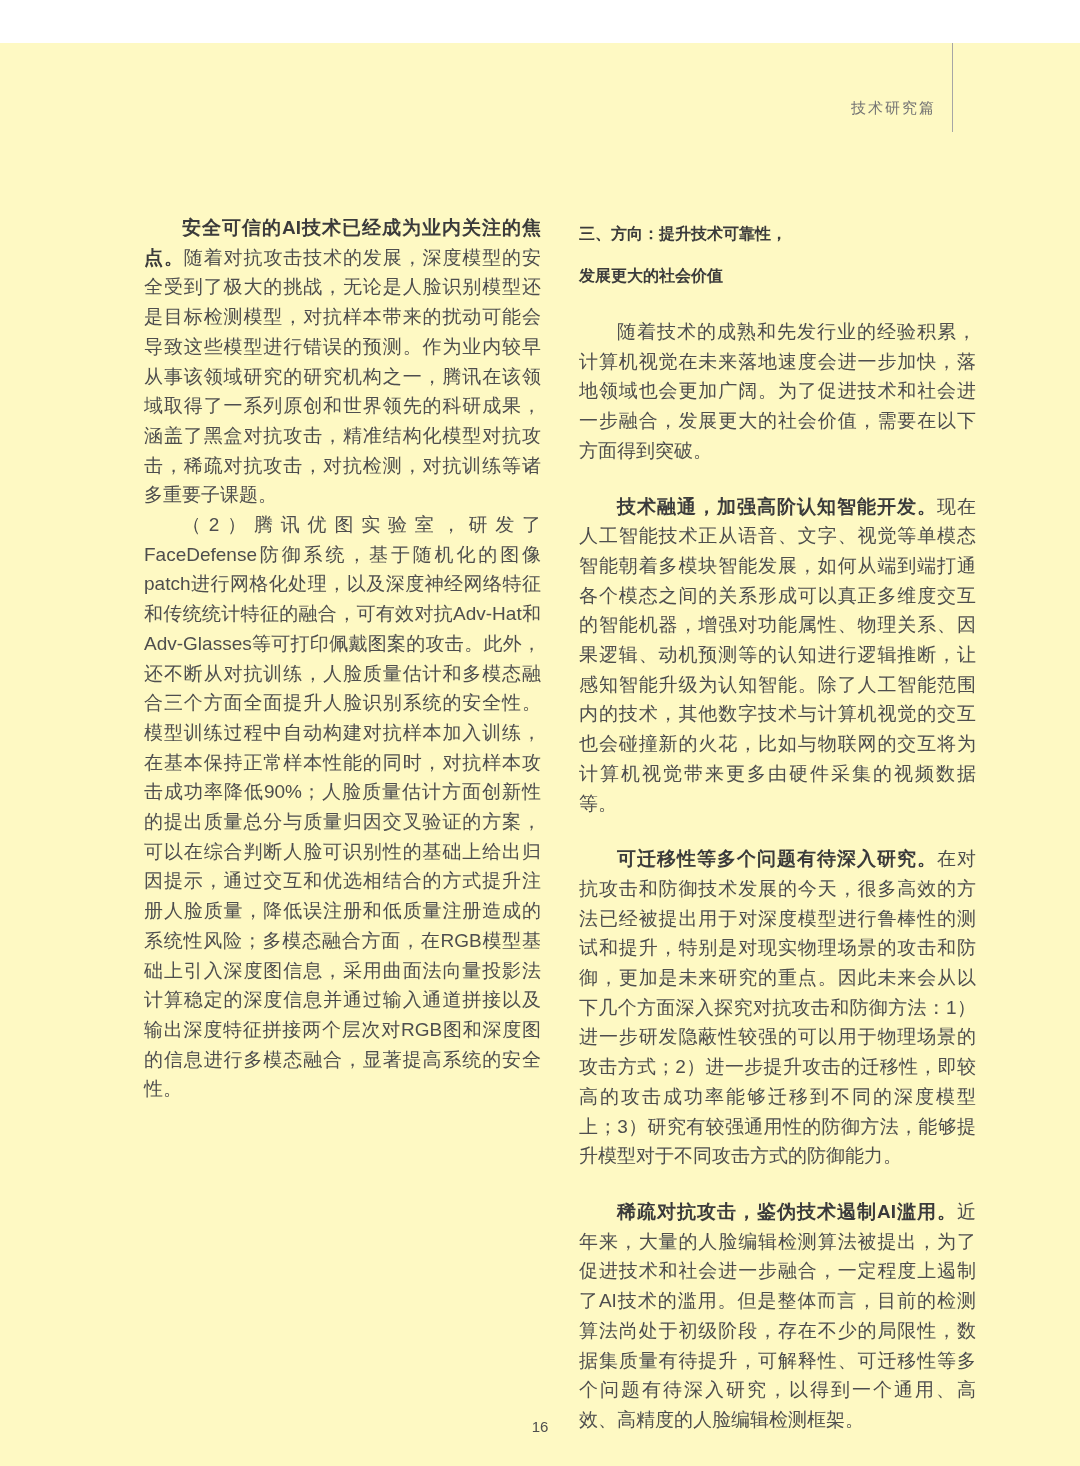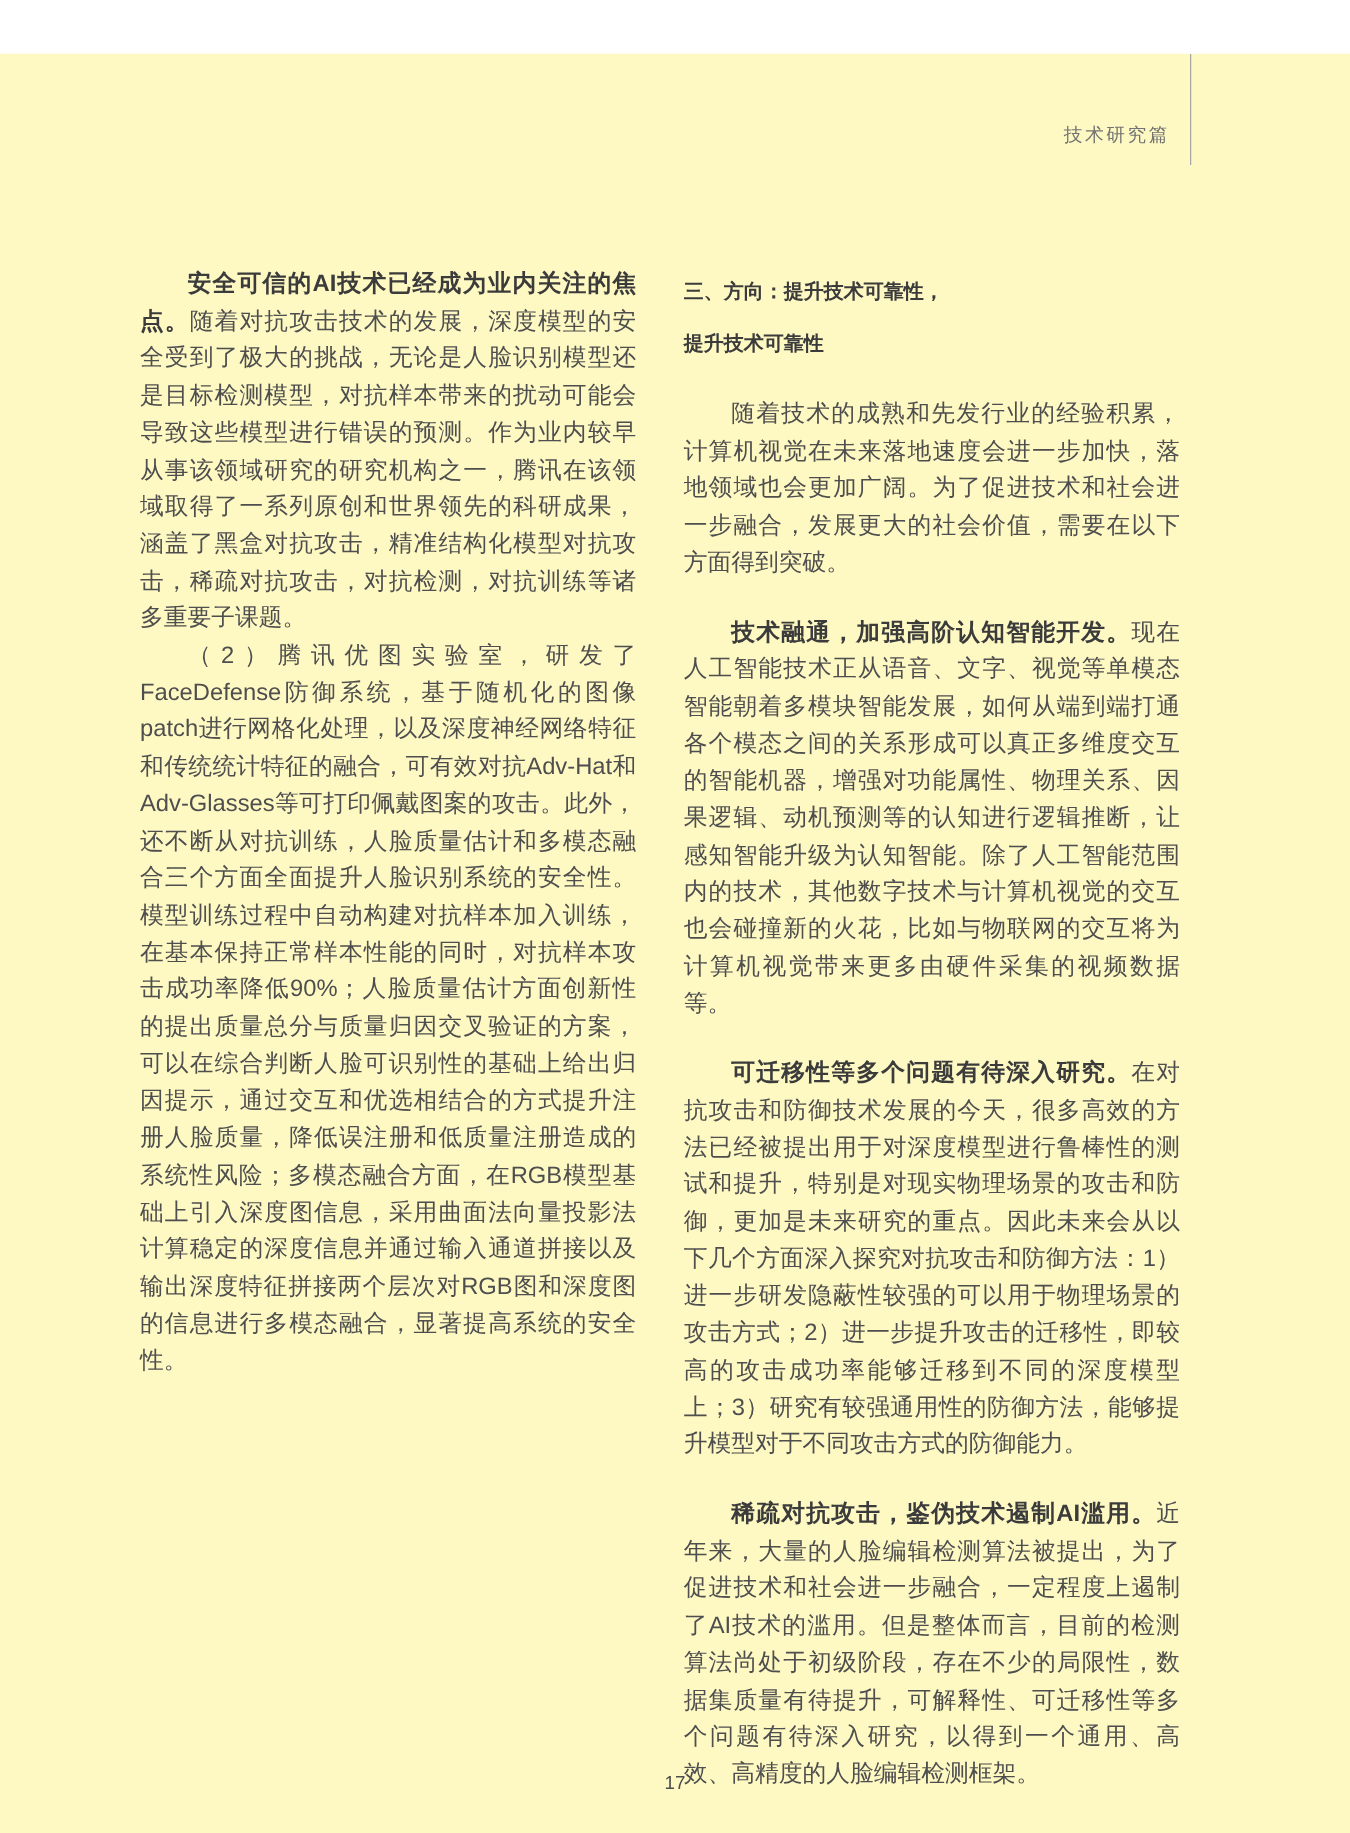--- a/index.html
+++ b/index.html
@@ -27,21 +27,21 @@
     top: 0;
     left: 952px;
     width: 1px;
     height: 89px;
     background: #a6a6a6;
   }
   
   .columns {
     position: absolute;
     top: 170px;
-    left: 112px;
+    left: 144px;
     width: 832px;
     display: flex;
     gap: 38px;
   }
   .col { width: 397px; }
   .col p {
     margin: 0;
     font-size: 19px;
     line-height: 29.7px;
     text-align: justify;
@@ -80,25 +80,25 @@
   <div class="header-divider"></div>
 
   <div class="columns">
 
     <div class="col col-left">
       <p><b class="lead">安全可信的AI技术已经成为业内关注的焦点。</b><span>随着对抗攻击技术的发展，深度模型的安全受到了极大的挑战，无论是人脸识别模型还是目标检测模型，对抗样本带来的扰动可能会导致这些模型进行错误的预测。作为业内较早从事该领域研究的研究机构之一，腾讯在该领域取得了一系列原创和世界领先的科研成果，涵盖了黑盒对抗攻击，精准结构化模型对抗攻击，稀疏对抗攻击，对抗检测，对抗训练等诸多重要子课题。</span></p>
       <p><b class="lead"></b><span>（2）腾讯优图实验室，研发了FaceDefense防御系统，基于随机化的图像patch进行网格化处理，以及深度神经网络特征和传统统计特征的融合，可有效对抗Adv-Hat和Adv-Glasses等可打印佩戴图案的攻击。此外，还不断从对抗训练，人脸质量估计和多模态融合三个方面全面提升人脸识别系统的安全性。模型训练过程中自动构建对抗样本加入训练，在基本保持正常样本性能的同时，对抗样本攻击成功率降低90%；人脸质量估计方面创新性的提出质量总分与质量归因交叉验证的方案，可以在综合判断人脸可识别性的基础上给出归因提示，通过交互和优选相结合的方式提升注册人脸质量，降低误注册和低质量注册造成的系统性风险；多模态融合方面，在RGB模型基础上引入深度图信息，采用曲面法向量投影法计算稳定的深度信息并通过输入通道拼接以及输出深度特征拼接两个层次对RGB图和深度图的信息进行多模态融合，显著提高系统的安全性。</span></p>
     </div>
 
     <div class="col col-right">
-      <h2 class="section-heading"><span>三、方向：提升技术可靠性，</span><br><span>提升技术可靠性</span></h2>
+      <h2 class="section-heading"><span>三、方向：提升技术可靠性，</span><br><span>发展更大的社会价值</span></h2>
 
       <p><b class="lead"></b><span>随着技术的成熟和先发行业的经验积累，计算机视觉在未来落地速度会进一步加快，落地领域也会更加广阔。为了促进技术和社会进一步融合，发展更大的社会价值，需要在以下方面得到突破。</span></p>
       <p><b class="lead">技术融通，加强高阶认知智能开发。</b><span>现在人工智能技术正从语音、文字、视觉等单模态智能朝着多模块智能发展，如何从端到端打通各个模态之间的关系形成可以真正多维度交互的智能机器，增强对功能属性、物理关系、因果逻辑、动机预测等的认知进行逻辑推断，让感知智能升级为认知智能。除了人工智能范围内的技术，其他数字技术与计算机视觉的交互也会碰撞新的火花，比如与物联网的交互将为计算机视觉带来更多由硬件采集的视频数据等。</span></p>
       <p><b class="lead">可迁移性等多个问题有待深入研究。</b><span>在对抗攻击和防御技术发展的今天，很多高效的方法已经被提出用于对深度模型进行鲁棒性的测试和提升，特别是对现实物理场景的攻击和防御，更加是未来研究的重点。因此未来会从以下几个方面深入探究对抗攻击和防御方法：1）进一步研发隐蔽性较强的可以用于物理场景的攻击方式；2）进一步提升攻击的迁移性，即较高的攻击成功率能够迁移到不同的深度模型上；3）研究有较强通用性的防御方法，能够提升模型对于不同攻击方式的防御能力。</span></p>
       <p><b class="lead">稀疏对抗攻击，鉴伪技术遏制AI滥用。</b><span>近年来，大量的人脸编辑检测算法被提出，为了促进技术和社会进一步融合，一定程度上遏制了AI技术的滥用。但是整体而言，目前的检测算法尚处于初级阶段，存在不少的局限性，数据集质量有待提升，可解释性、可迁移性等多个问题有待深入研究，以得到一个通用、高效、高精度的人脸编辑检测框架。</span></p>
     </div>
 
   </div>
 
-  <div class="page-number">17</div>
+  <div class="page-number">16</div>
 
 </div>
 
 </body></html>

